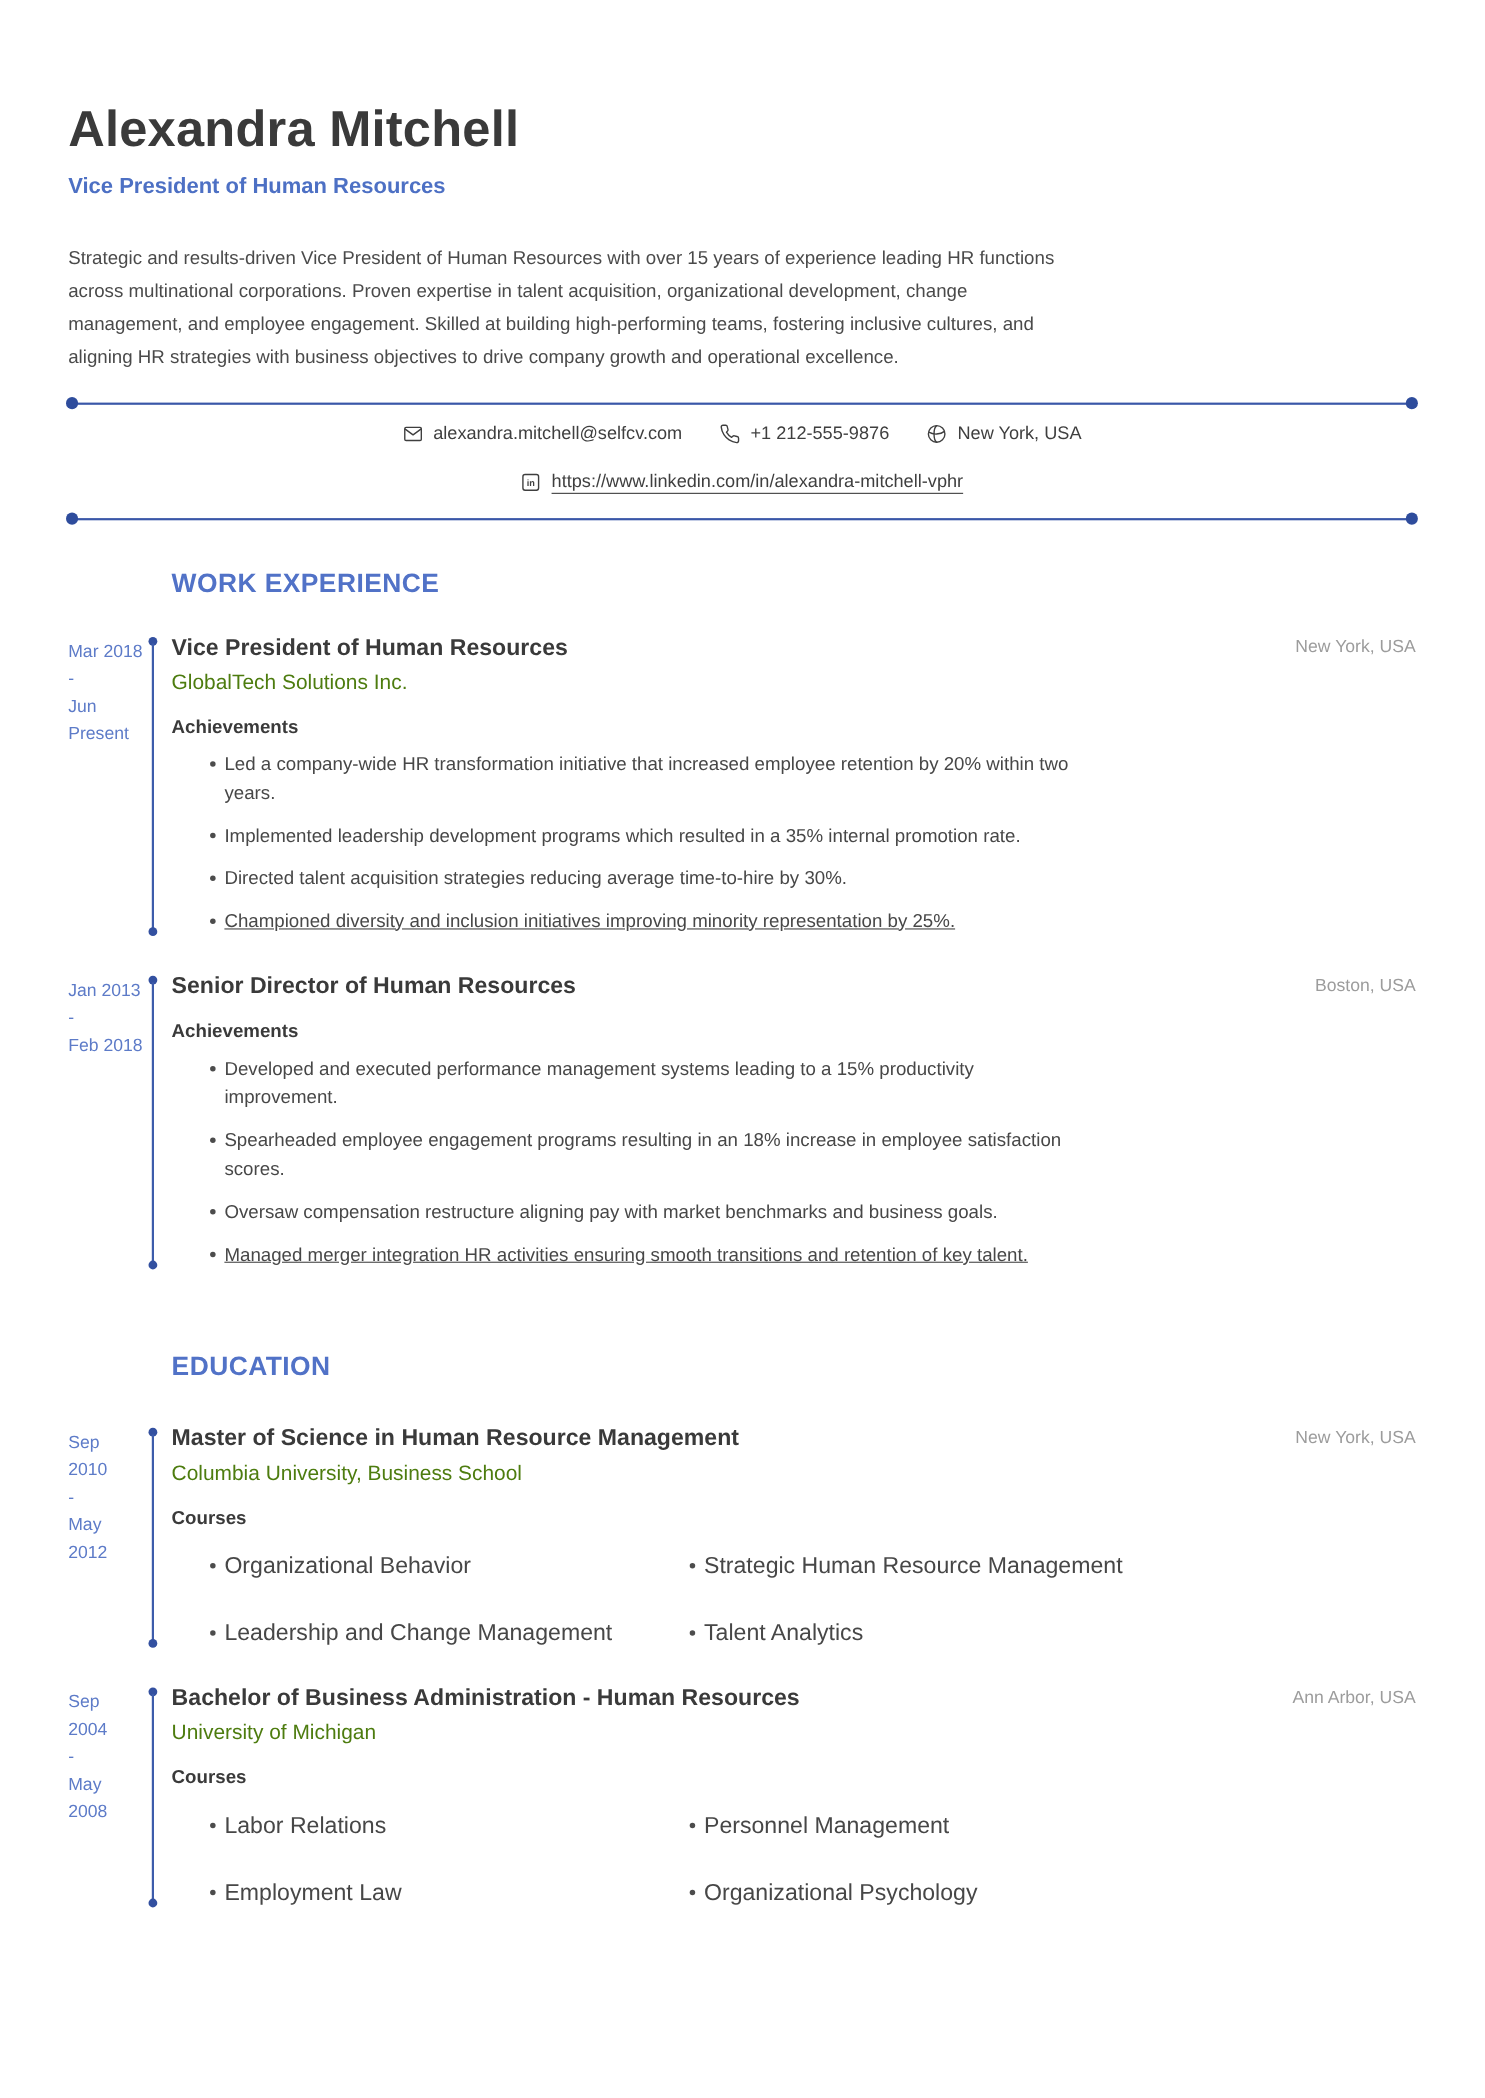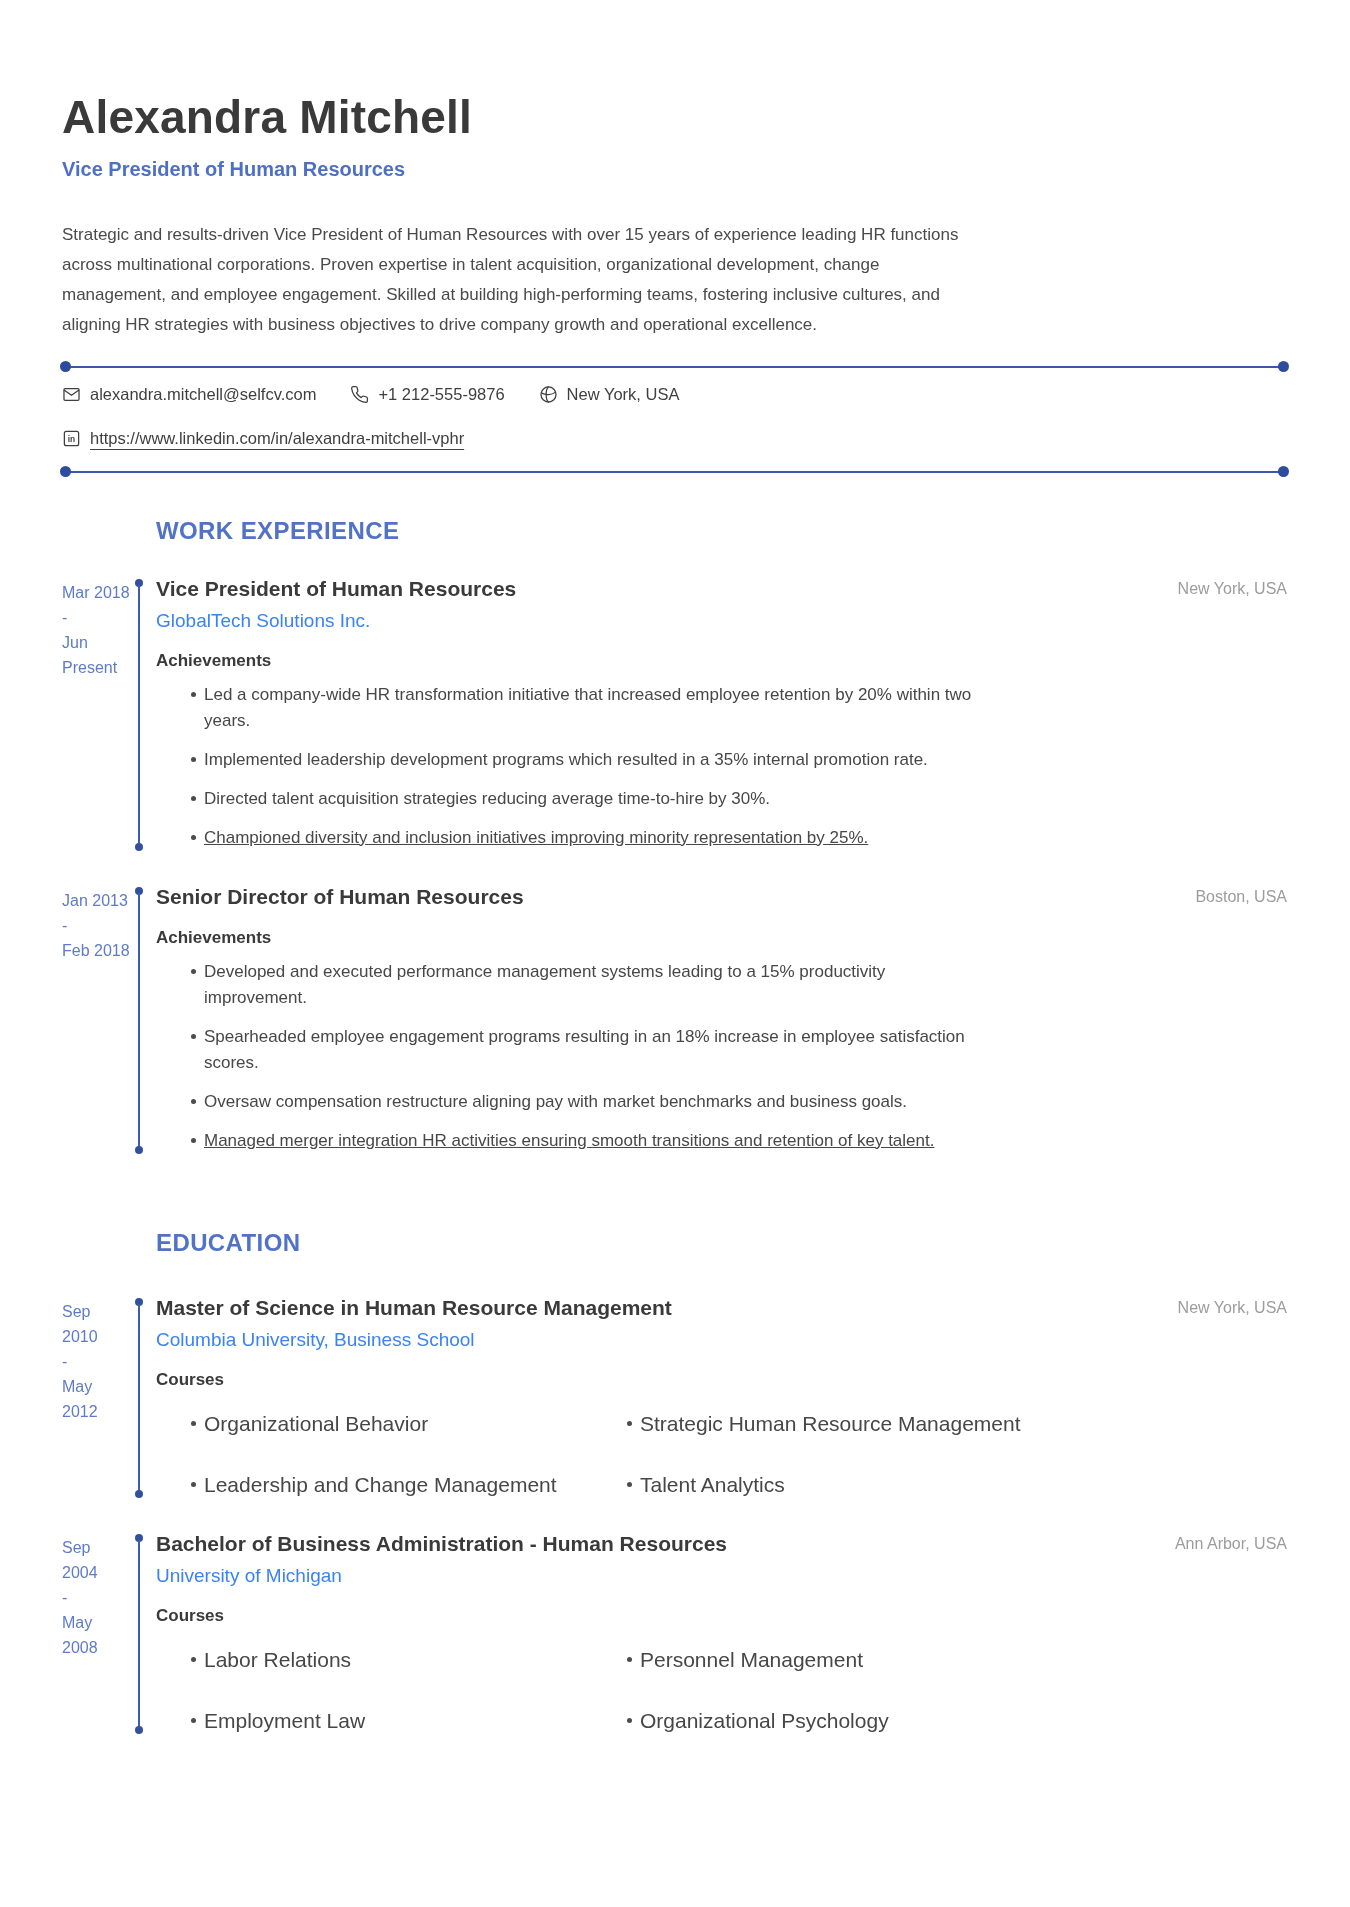--- a/index.html
+++ b/index.html
@@ -21,21 +21,21 @@
   .divider.d1 { margin-top: 26px; }
   .divider.d2 { margin-top: 23px; }
   .divider::before, .divider::after {
     content: ""; position: absolute; width: 11px; height: 11px; border-radius: 50%;
     background: #2e4c9c; top: -4.5px;
   }
   .divider::before { left: -2px; }
   .divider::after { right: -2px; }
 
   
-  .contact-row { display: flex; align-items: center; gap: 34px; margin-top: 17px; font-size: 16.5px; color: #3f3f3f; }
+  .contact-row { display: flex; align-items: center; gap: 34px; margin-top: 17px; font-size: 16.5px; color: #3f3f3f; justify-content: center; }
   .contact-row.second { margin-top: 25px; }
   .c-item { display: inline-flex; align-items: center; gap: 9px; }
   .icon { display: inline-flex; width: 19px; height: 19px; }
   .icon svg { width: 19px; height: 19px; stroke: #3f3f3f; fill: none; stroke-width: 1.6; stroke-linecap: round; stroke-linejoin: round; }
   .link { color: #3f3f3f; text-decoration: underline; text-underline-offset: 5px; text-decoration-thickness: 1px; }
 
   
   .sec-title { margin: 0 0 0 94px; font-size: 24px; line-height: 30px; font-weight: 800; color: #5172c7; letter-spacing: 0.4px; }
   .sec.work { margin-top: 43px; }
   .sec.edu  { margin-top: 74px; }
@@ -50,21 +50,21 @@
   .tl { width: 18px; flex: 0 0 18px; position: relative; }
   .tl-line { position: absolute; left: 8px; top: 8px; bottom: 5px; width: 2px; background: #3d5cab; }
   .tl-dot { position: absolute; left: 5px; width: 8px; height: 8px; border-radius: 50%; background: #3350a0; }
   .tl-dot.top { top: 2px; }
   .tl-dot.bot { bottom: 0; }
 
   .ebody { flex: 1 1 auto; padding-left: 8px; }
   .erow { display: flex; justify-content: space-between; align-items: flex-start; }
   .role { margin: 0; font-size: 21px; line-height: 24px; font-weight: 700; color: #3a3a3a; }
   .loc { font-size: 16px; color: #9c9c9c; padding-top: 3px; white-space: nowrap; }
-  .company { margin-top: 9px; font-size: 19px; line-height: 22px; color: #3b82f6; }
+  .company { margin-top: 9px; font-size: 19px; line-height: 22px; color: #4d7c0f; }
   .label { margin-top: 19px; font-size: 17px; line-height: 20px; font-weight: 700; color: #3a3a3a; }
 
   ul.bullets { list-style: none; margin: 11px 0 0 0; padding: 0; }
   ul.bullets li {
     position: relative; margin: 0 0 13px 33px; padding-left: 15px;
     font-size: 17px; line-height: 26px; color: #474747;
     max-width: 870px; white-space: pre-line;
   }
   ul.bullets li:last-child { margin-bottom: 0; text-decoration: underline; }
   ul.bullets li::before, .course::before {

